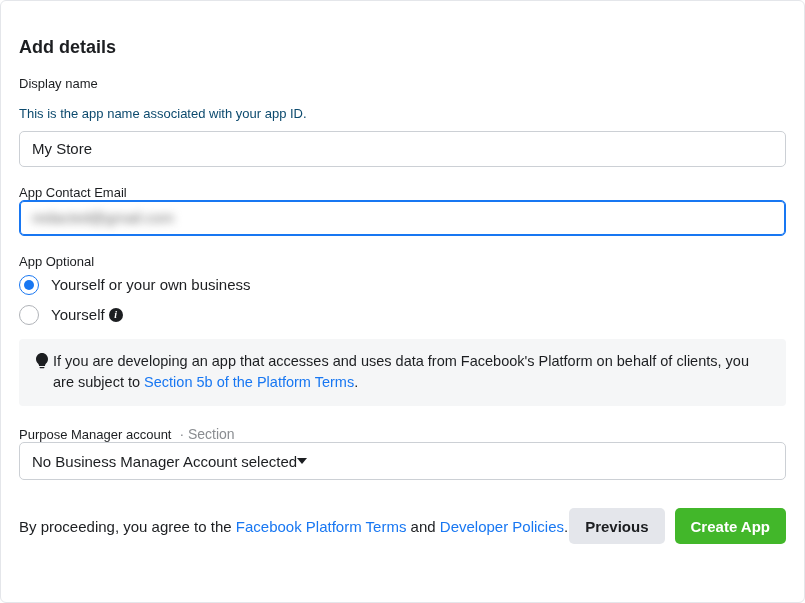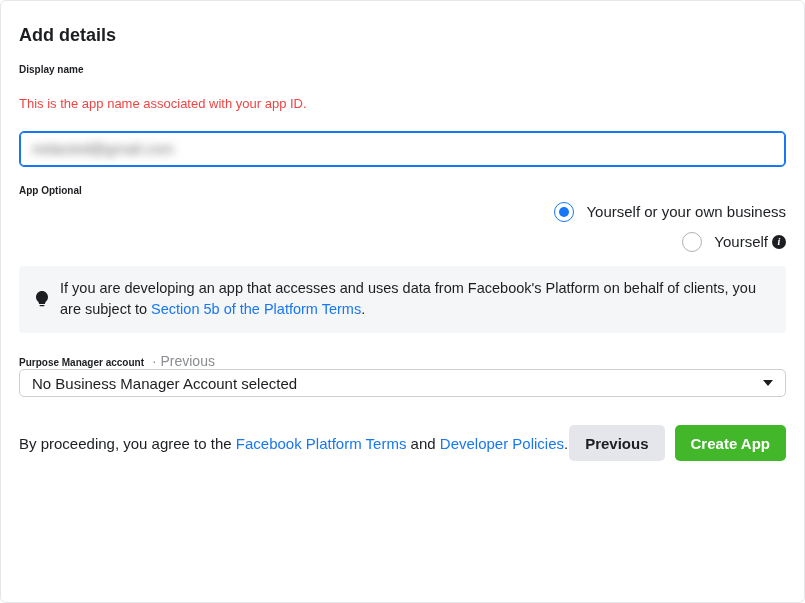--- a/index.html
+++ b/index.html
@@ -7,39 +7,39 @@
       font-family: Helvetica, Arial, sans-serif;
       background: #fff;
       color: #1c1e21;
       font-size: 14px;
     }
     .panel {
       width: 805px;
       height: 603px;
       border: 1px solid #e4e6ea;
       border-radius: 6px;
-      padding: 20px 18px 16px 18px;
+      padding: 32px 18px 16px 18px;
       position: relative;
     }
     .page-title {
       font-size: 18px;
       font-weight: 700;
       color: #1c1e21;
       margin-bottom: 18px;
       margin-top: 4px;
     }
     .section-label {
-      font-size: 10px;
-      font-weight: 700;
+      font-size: 13px;
+      font-weight: 400;
       color: #1c1e21;
     }
     .section-desc {
       font-size: 13px;
-      color: #ef4444;
-      margin-top: 20px;
+      color: #0c4a6e;
+      margin-top: 14px;
       margin-bottom: 8px;
       line-height: 1.35;
     }
     .text-input {
       width: 100%;
       height: 36px;
       border: 1px solid #ccd0d5;
       border-radius: 5px;
       padding: 0 12px;
       font-size: 15px;
@@ -54,21 +54,20 @@
       filter: blur(4px);
       color: #6b6b6b;
       user-select: none;
     }
     .group { margin-bottom: 18px; }
     .radio-row {
       display: flex;
       align-items: center;
       gap: 12px;
       margin: 6px 0;
-      justify-content: flex-end;
     }
     .radio {
       width: 20px; height: 20px;
       border-radius: 50%;
       border: 1.5px solid #b0b3b8;
       display: inline-flex;
       align-items: center;
       justify-content: center;
       cursor: pointer;
       flex-shrink: 0;
@@ -98,46 +97,46 @@
       align-items: center;
       justify-content: center;
       font-style: italic;
       font-family: Georgia, serif;
     }
     .notice {
       background: #f5f6f7;
       border-radius: 4px;
       padding: 12px 16px;
       display: flex;
-      gap: 11px;
-      align-items: center;
+      gap: 4px;
+      align-items: flex-start;
       margin-top: 14px;
     }
     .notice-icon {
       flex-shrink: 0;
       margin-top: 2px;
     }
     .notice-text {
       font-size: 14.5px;
       color: #1c1e21;
       line-height: 1.5;
     }
     .link { color: #1877f2; text-decoration: none; cursor: pointer; }
     .optional { color: #8a8d91; font-weight: 400; }
     .select {
       width: 100%;
-      height: 28px;
+      height: 38px;
       border: 1px solid #ccd0d5;
       border-radius: 5px;
       padding: 0 12px;
       font-size: 15px;
       color: #1c1e21;
       display: flex;
       align-items: center;
-      justify-content: space-between;
+      justify-content: flex-start;
       cursor: pointer;
     }
     .caret-down {
       width: 0; height: 0;
       border-left: 5px solid transparent;
       border-right: 5px solid transparent;
       border-top: 6px solid #1c1e21;
     }
     .footer {
       display: flex;
@@ -177,23 +176,25 @@
 </head>
 <body>
 
 <div class="panel">
 
   <h1 class="page-title">Add details</h1>
 
   <div class="group">
     <div class="section-label">Display name</div>
     <div class="section-desc">This is the app name associated with your app ID.</div>
+    <input type="text" class="text-input" value="My Store" style="">
   </div>
 
   <div class="group">
+    <div class="section-label">App Contact Email</div>
     <div class="text-input focused" style="display:flex;align-items:center;">
       <span class="blurred-text blur-placeholder">redacted@gmail.com</span>
     </div>
   </div>
 
   <div class="group" style="margin-bottom:20px;">
     <div class="section-label">App Optional</div>
 
     <div class="radio-row">
       <span class="radio selected"></span>
@@ -217,21 +218,21 @@
       </span>
       <div class="notice-text">
         <span>If you are developing an app that accesses and uses data from Facebook's Platform on behalf of clients, you are subject to </span><a class="link">Section 5b of the Platform Terms</a><span>.</span>
       </div>
     </div>
   </div>
 
   <div class="group" style="margin-bottom:0;">
     <div>
       <span class="section-label">Purpose Manager account</span>
-      <span class="optional" style="margin-left:4px;">· Previous</span>
+      <span class="optional" style="margin-left:4px;">· Section</span>
     </div>
     <div class="select">
       <span>No Business Manager Account selected</span>
       <span class="caret-down"></span>
     </div>
   </div>
 
   <div class="footer">
     <div class="footer-left">
       <span>By proceeding, you agree to the </span><a class="link">Facebook Platform Terms</a><span> and </span><a class="link">Developer Policies</a><span>.</span>

